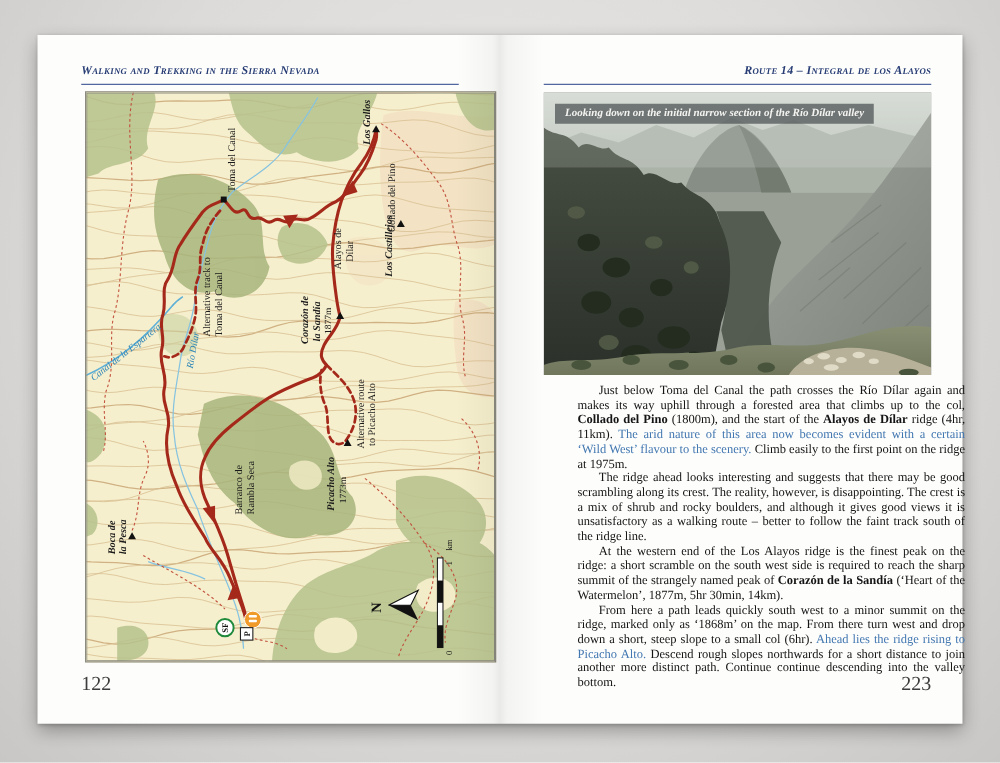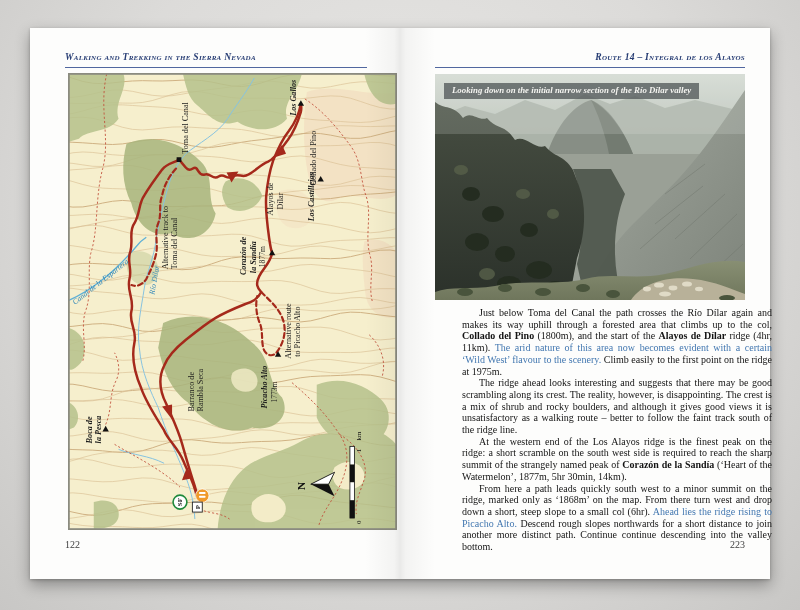--- a/index.html
+++ b/index.html
@@ -28,21 +28,21 @@
   .page.left .running-head{left:35px;}
   .page.right .running-head{right:25px;text-align:center;}
   .head-rule{position:absolute;top:39px;height:1px;background:#51679f;}
   .page.left .head-rule{left:35px;width:302px;}
   .page.right .head-rule{left:35px;width:310px;}
   .map-frame{
     position:absolute;left:38px;top:45px;width:329px;height:457px;
     border:1px solid #8b8b80;box-sizing:border-box;background:#f6efcd;
   }
   .map-frame svg{display:block;width:100%;height:100%;}
-  .pagenum{position:absolute;top:511px;font-size:10px;color:#3c3c3c;}
+  .pagenum{position:absolute;top:511px;font-size:16px;color:#3c3c3c;}
   .page.left .pagenum{left:35px;}
   .page.right .pagenum{right:25px;}
   .photo{
     position:absolute;left:35px;top:46px;width:310px;height:226px;overflow:hidden;background:#9aa096;
   }
   .photo svg{display:block;width:100%;height:100%;}
   .caption{
     position:absolute;left:9px;top:9px;max-width:88%;
     background:rgba(86,92,94,.8);color:#f4f4f0;
     font-style:italic;font-weight:bold;font-size:8.8px;line-height:1.2;

